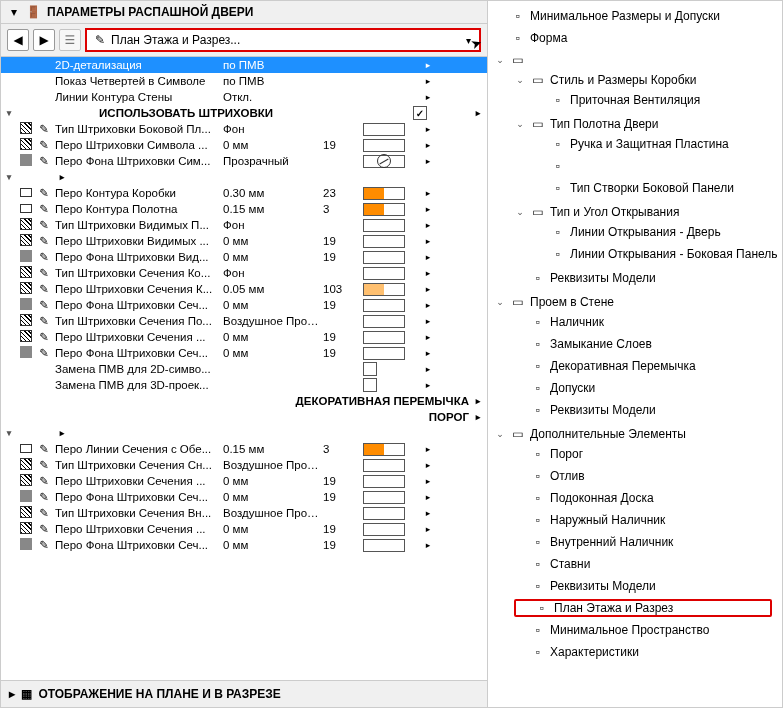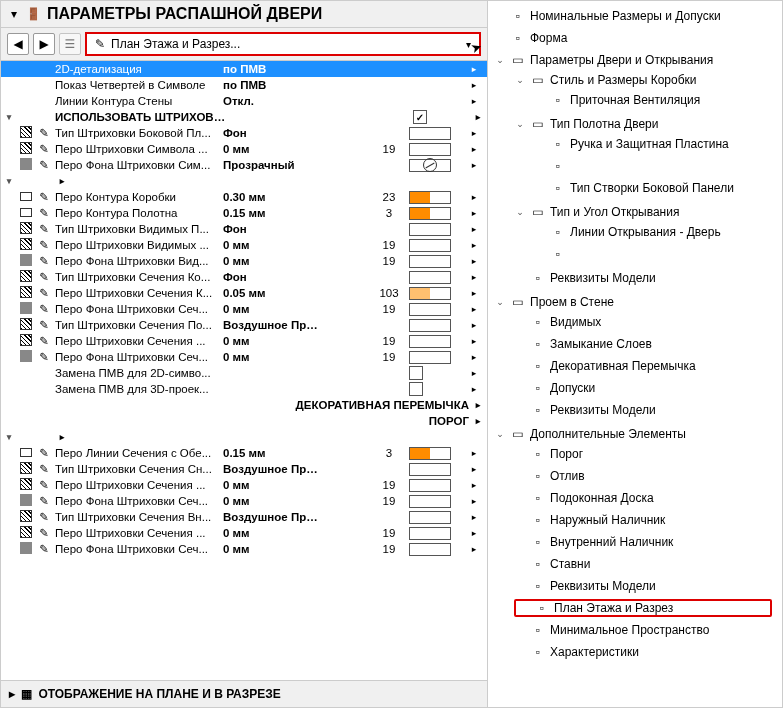--- a/index.html
+++ b/index.html
@@ -2,38 +2,38 @@
 <html><head>
 <meta charset="utf-8">
 <style>
 * { box-sizing: border-box; margin: 0; padding: 0; font-family: "Segoe UI", Tahoma, sans-serif; }
 body { font-size: 12px; background: #fff; color: #000; }
 .app { display: flex; width: 783px; height: 708px; border: 1px solid #ccc; }
 .left-panel { width: 487px; display: flex; flex-direction: column; border-right: 1px solid #ccc; background: #f5f5f5; }
 .right-panel { flex: 1; background: #fff; padding: 4px 0; }
 
 .header { display: flex; align-items: center; gap: 6px; padding: 4px 6px; border-bottom: 1px solid #ccc; background: #f0f0f0; }
-.header .title { font-weight: bold; font-size: 16px; }
+.header .title { font-weight: bold; font-size: 12px; }
 .exp-icon, .head-icon { width: 14px; height: 14px; display: inline-flex; align-items: center; justify-content: center; }
 
 .nav-row { display: flex; align-items: center; padding: 4px 6px; gap: 4px; background: #f0f0f0; border-bottom: 1px solid #ccc; }
 .nav-btn { width: 22px; height: 22px; border: 1px solid #999; background: #fff; display: flex; align-items: center; justify-content: center; cursor: pointer; border-radius: 2px; }
 .nav-btn.disabled { opacity: 0.5; }
 .dropdown { flex: 1; border: 2px solid #d00; padding: 2px 8px; height: 24px; display: flex; align-items: center; gap: 6px; background: #fff; position: relative; }
 .dropdown::after { content: "▾"; margin-left: auto; font-size: 10px; }
 .cursor-img { position: absolute; right: -3px; top: 6px; font-size: 13px; transform: rotate(-20deg); }
 
 .rows { flex: 1; overflow: auto; background: #fff; }
 .row { display: flex; align-items: center; height: 16px; font-size: 11.5px; }
 .row .exp { width: 16px; text-align: center; font-size: 9px; color: #555; cursor: pointer; }
 .row .exp.blank { visibility: hidden; }
 .row .ic1, .row .ic2 { width: 18px; text-align: center; }
 .row .label { flex: 0 0 170px; padding-left: 2px; white-space: nowrap; overflow: hidden; text-overflow: ellipsis; }
-.row .val1 { flex: 0 0 100px; white-space: nowrap; overflow: hidden; text-overflow: ellipsis; font-weight: bold; }
-.row .val2 { flex: 0 0 40px; text-align: center; margin-left: 46px; }
+.row .val1 { flex: 0 0 100px; white-space: nowrap; overflow: hidden; text-overflow: ellipsis; }
+.row .val2 { flex: 0 0 40px; text-align: left; }
 .row .swatch { flex: 0 0 56px; display: flex; align-items: center; }
 .row .swatch .box { width: 42px; height: 13px; border: 1px solid #555; display: flex; }
 .row .arrow { width: 18px; text-align: center; font-size: 9px; cursor: pointer; }
 
 .row.selected { background: #1e90ff; color: #fff; }
 .row.group { font-weight: bold; }
 .row.group .label { flex: 1; text-align: right; }
 .footer { padding: 6px 8px; font-weight: bold; border-top: 1px solid #ccc; background: #f0f0f0; display:flex; align-items:center; gap:6px; font-size:12px;}
 
 .ic-hatch { width:12px; height:12px; background:repeating-linear-gradient(45deg,#000 0 1px,transparent 1px 3px); display:inline-block; border:1px solid #333;}
@@ -429,35 +429,34 @@
       <span>▦</span>
       <span>ОТОБРАЖЕНИЕ НА ПЛАНЕ И В РАЗРЕЗЕ</span>
     </div>
   </div>
   <div class="right-panel tree" id="tree">
       <ul>
         <li>
           <div class="trow">
             <span class="caret blank">·</span>
             <span class="ticon">▫</span>
-            <span>Номинальные Размеры и Допуски</span>
+            <span>Минимальное Размеры и Допуски</span>
           </div>
         </li>
         <li>
           <div class="trow">
             <span class="caret blank">·</span>
             <span class="ticon">▫</span>
             <span>Форма</span>
           </div>
         </li>
         <li>
           <div class="trow">
             <span class="caret">⌄</span>
             <span class="ticon">▭</span>
-            <span>Параметры Двери и Открывания</span>
           </div>
           <ul>
             <li>
               <div class="trow">
                 <span class="caret">⌄</span>
                 <span class="ticon">▭</span>
                 <span>Стиль и Размеры Коробки</span>
               </div>
               <ul>
                 <li>
@@ -509,20 +508,21 @@
                   <div class="trow">
                     <span class="caret blank">·</span>
                     <span class="ticon">▫</span>
                     <span>Линии Открывания - Дверь</span>
                   </div>
                 </li>
                 <li>
                   <div class="trow">
                     <span class="caret blank">·</span>
                     <span class="ticon">▫</span>
+                    <span>Линии Открывания - Боковая Панель</span>
                   </div>
                 </li>
               </ul>
             </li>
             <li>
               <div class="trow">
                 <span class="caret blank">·</span>
                 <span class="ticon">▫</span>
                 <span>Реквизиты Модели</span>
               </div>
@@ -533,21 +533,21 @@
           <div class="trow">
             <span class="caret">⌄</span>
             <span class="ticon">▭</span>
             <span>Проем в Стене</span>
           </div>
           <ul>
             <li>
               <div class="trow">
                 <span class="caret blank">·</span>
                 <span class="ticon">▫</span>
-                <span>Видимых</span>
+                <span>Наличник</span>
               </div>
             </li>
             <li>
               <div class="trow">
                 <span class="caret blank">·</span>
                 <span class="ticon">▫</span>
                 <span>Замыкание Слоев</span>
               </div>
             </li>
             <li>

